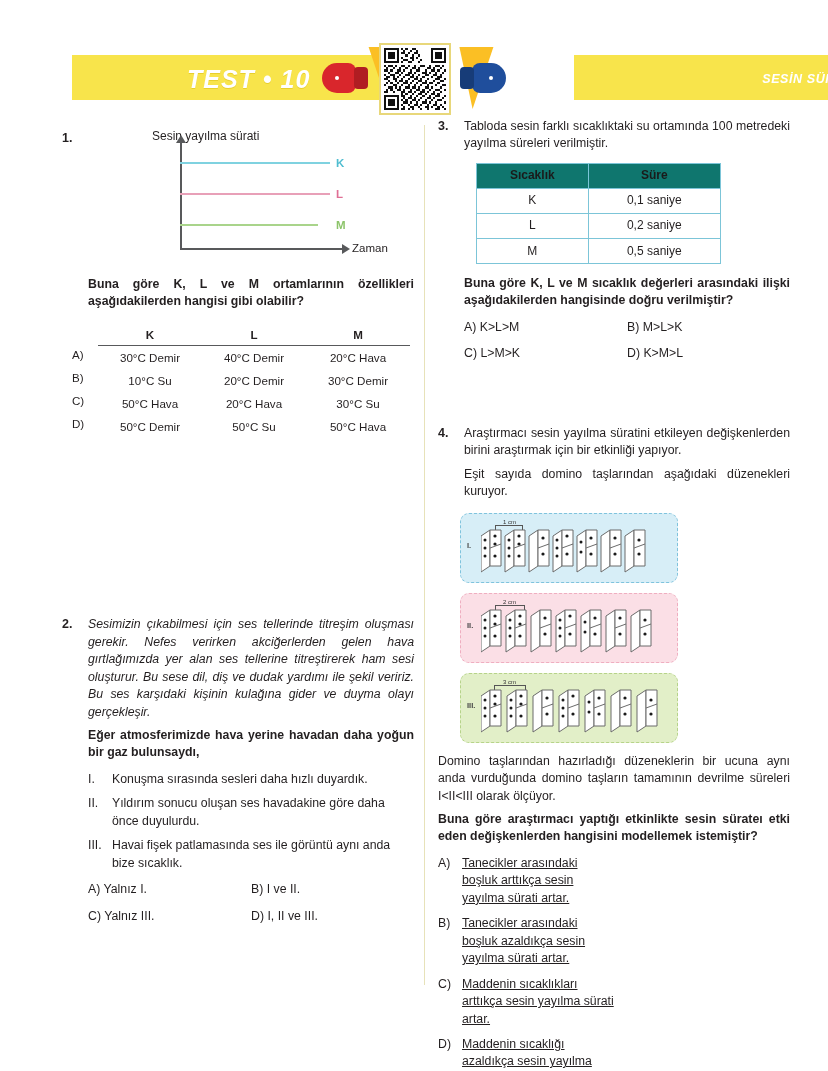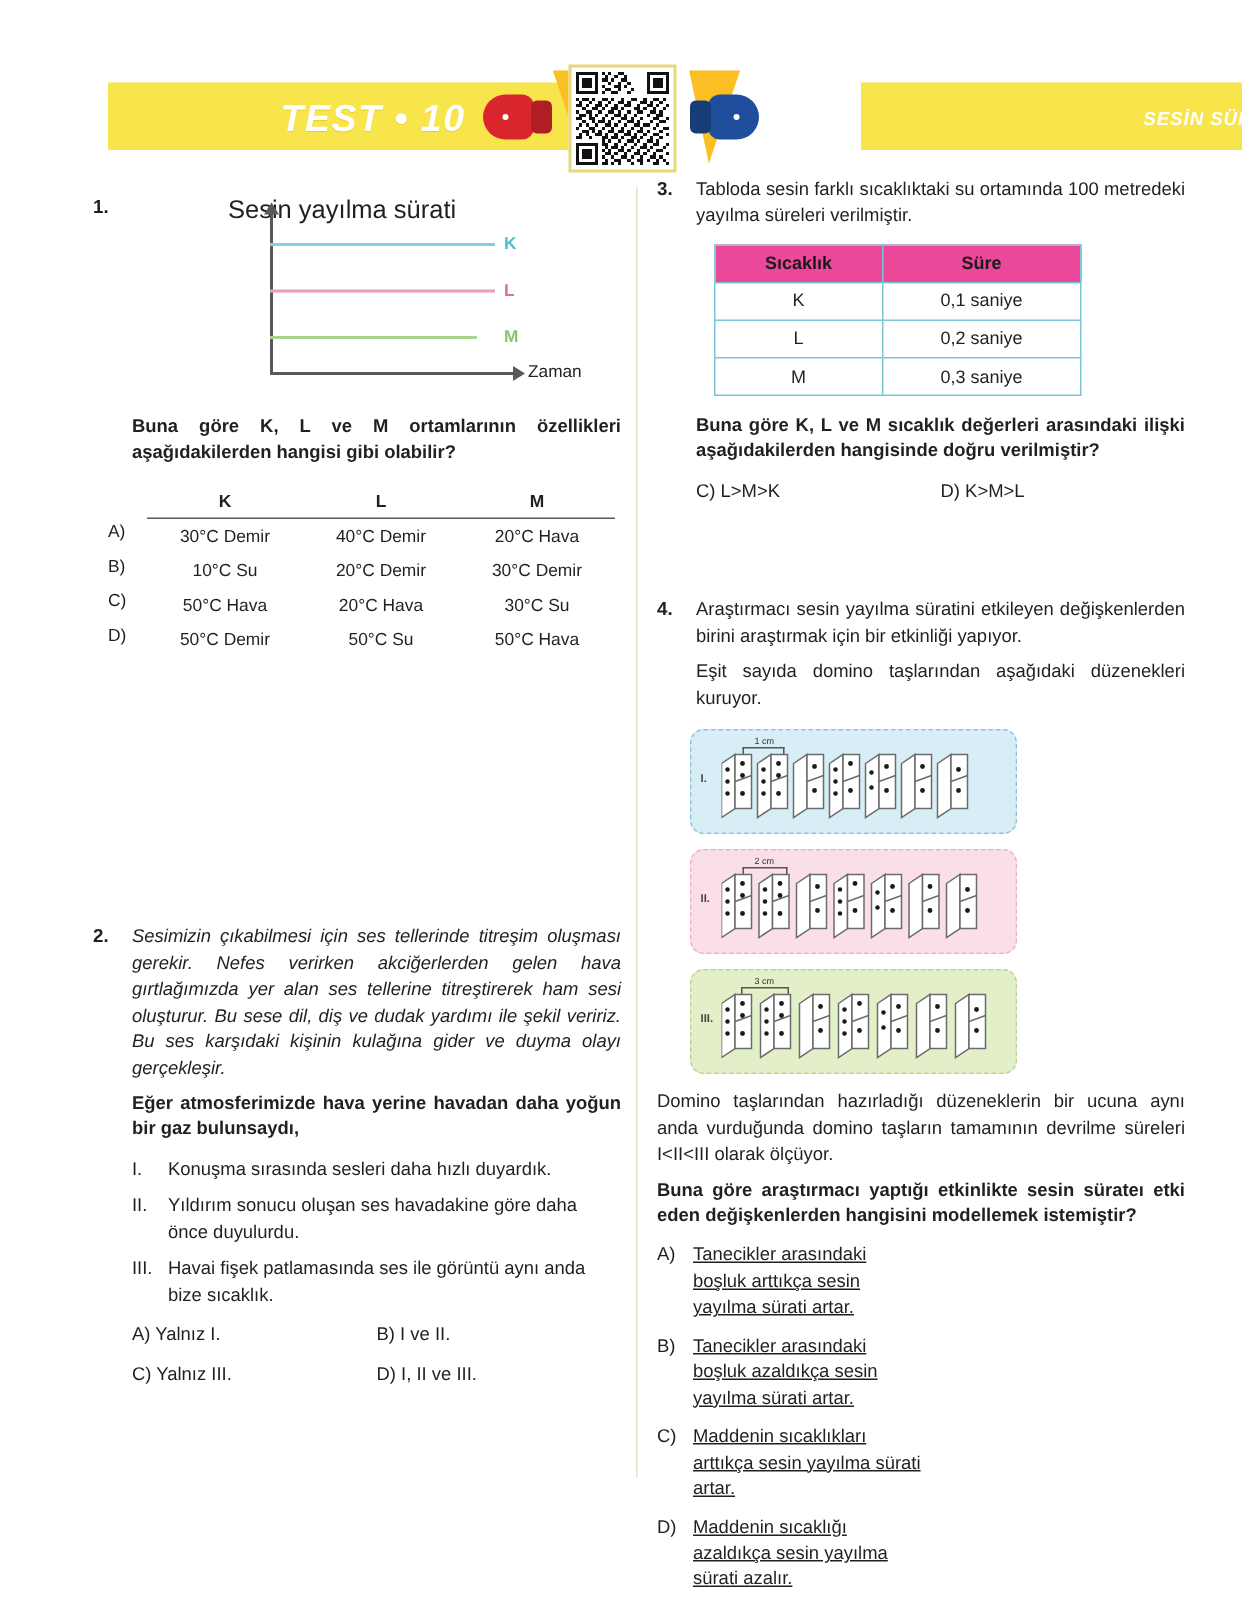--- a/index.html
+++ b/index.html
@@ -68,21 +68,21 @@
   .optrow{display:flex;margin-bottom:9px;}
   .optrow > div{width:50%;}
 
   .opts-stack .optrow{display:block;margin-bottom:8px;}
   .opt-indent{display:flex;}
   .opt-indent .ol{width:24px;flex:none;}
   .opt-indent .ot{flex:1;text-decoration:underline;}
 
   
   .graph{position:relative;width:230px;height:132px;margin:12px 0 0 84px;}
-  .g-ylabel{position:absolute;left:6px;top:-2px;font-size:17px;white-space:nowrap;}
+  .g-ylabel{position:absolute;left:6px;top:-2px;font-size:12px;white-space:nowrap;}
   .g-axis-y{position:absolute;left:34px;top:12px;width:2px;height:108px;background:#58595b;}
   .g-axis-x{position:absolute;left:34px;top:118px;width:166px;height:2px;background:#58595b;}
   .g-arrow-up{position:absolute;left:30px;top:5px;width:0;height:0;border-left:5px solid transparent;border-right:5px solid transparent;border-bottom:8px solid #58595b;}
   .g-arrow-r{position:absolute;left:196px;top:114px;width:0;height:0;border-top:5px solid transparent;border-bottom:5px solid transparent;border-left:8px solid #58595b;}
   .g-xlabel{position:absolute;left:206px;top:110px;font-size:11.5px;}
   .gline{position:absolute;left:34px;height:1.6px;}
   .glabel{position:absolute;font-size:11.5px;font-weight:600;}
 
   
   .atable{margin:16px 0 0 10px;font-size:11.6px;}
@@ -90,21 +90,21 @@
   .atable .row{display:flex;}
   .atable .c-l{width:26px;flex:none;}
   .atable .c{width:104px;text-align:center;}
   .atable .hdr .c{border-bottom:1.2px solid #58595b;padding-bottom:2px;}
   .atable .row .c{padding:2.5px 0;}
   .atable .row{line-height:1.55;}
 
   
   .dtable{margin:10px 0 0 38px;border-collapse:collapse;width:245px;font-size:12px;}
   .dtable th,.dtable td{border:1.2px solid #7cc5d8;padding:3.5px 4px;text-align:center;}
-  .dtable th{background:#ec4899;font-weight:bold;color:#1a1a1a;}
+  .dtable th{background:#0f766e;font-weight:bold;color:#1a1a1a;}
   .dtable td{background:#fff;}
 
   
   .dom-wrap{margin:12px 0 0 22px;width:218px;}
   .dompanel{position:relative;border:1.5px dashed #9ccfe0;border-radius:9px;height:68px;margin-bottom:10px;}
   .dp1{background:#d7eef7;border-color:#7fc3dd;}
   .dp2{background:#fbdfe6;border-color:#efaec0;}
   .dp3{background:#e2efc8;border-color:#b6d389;}
   .dp-label{position:absolute;left:6px;top:27px;font-size:7.5px;font-weight:bold;color:#444;}
   .dp-gap{position:absolute;top:4px;font-size:6px;color:#333;white-space:nowrap;}
@@ -491,28 +491,32 @@
         <tr>
           <td>K</td>
           <td>0,1 saniye</td>
         </tr>
         <tr>
           <td>L</td>
           <td>0,2 saniye</td>
         </tr>
         <tr>
           <td>M</td>
-          <td>0,3 saniye</td>
+          <td>0,5 saniye</td>
         </tr>
       </tbody>
         </table>
 
       <div class="qbody" style="margin-top:11px;">
         <div class="bold just">Buna göre K, L ve M sıcaklık değerleri arasındaki ilişki aşağıdakilerden hangisinde doğru verilmiştir?</div>
         <div class="opts">
+          <div class="optrow">
+            <div>A) K&gt;L&gt;M</div>
+            <div>B) M&gt;L&gt;K</div>
+          </div>
           <div class="optrow">
             <div>C) L&gt;M&gt;K</div>
             <div>D) K&gt;M&gt;L</div>
           </div>
         </div>
       </div>
     </div>
 
     <div class="q" style="margin-top:62px;">
       <div class="qnum">4.</div>

